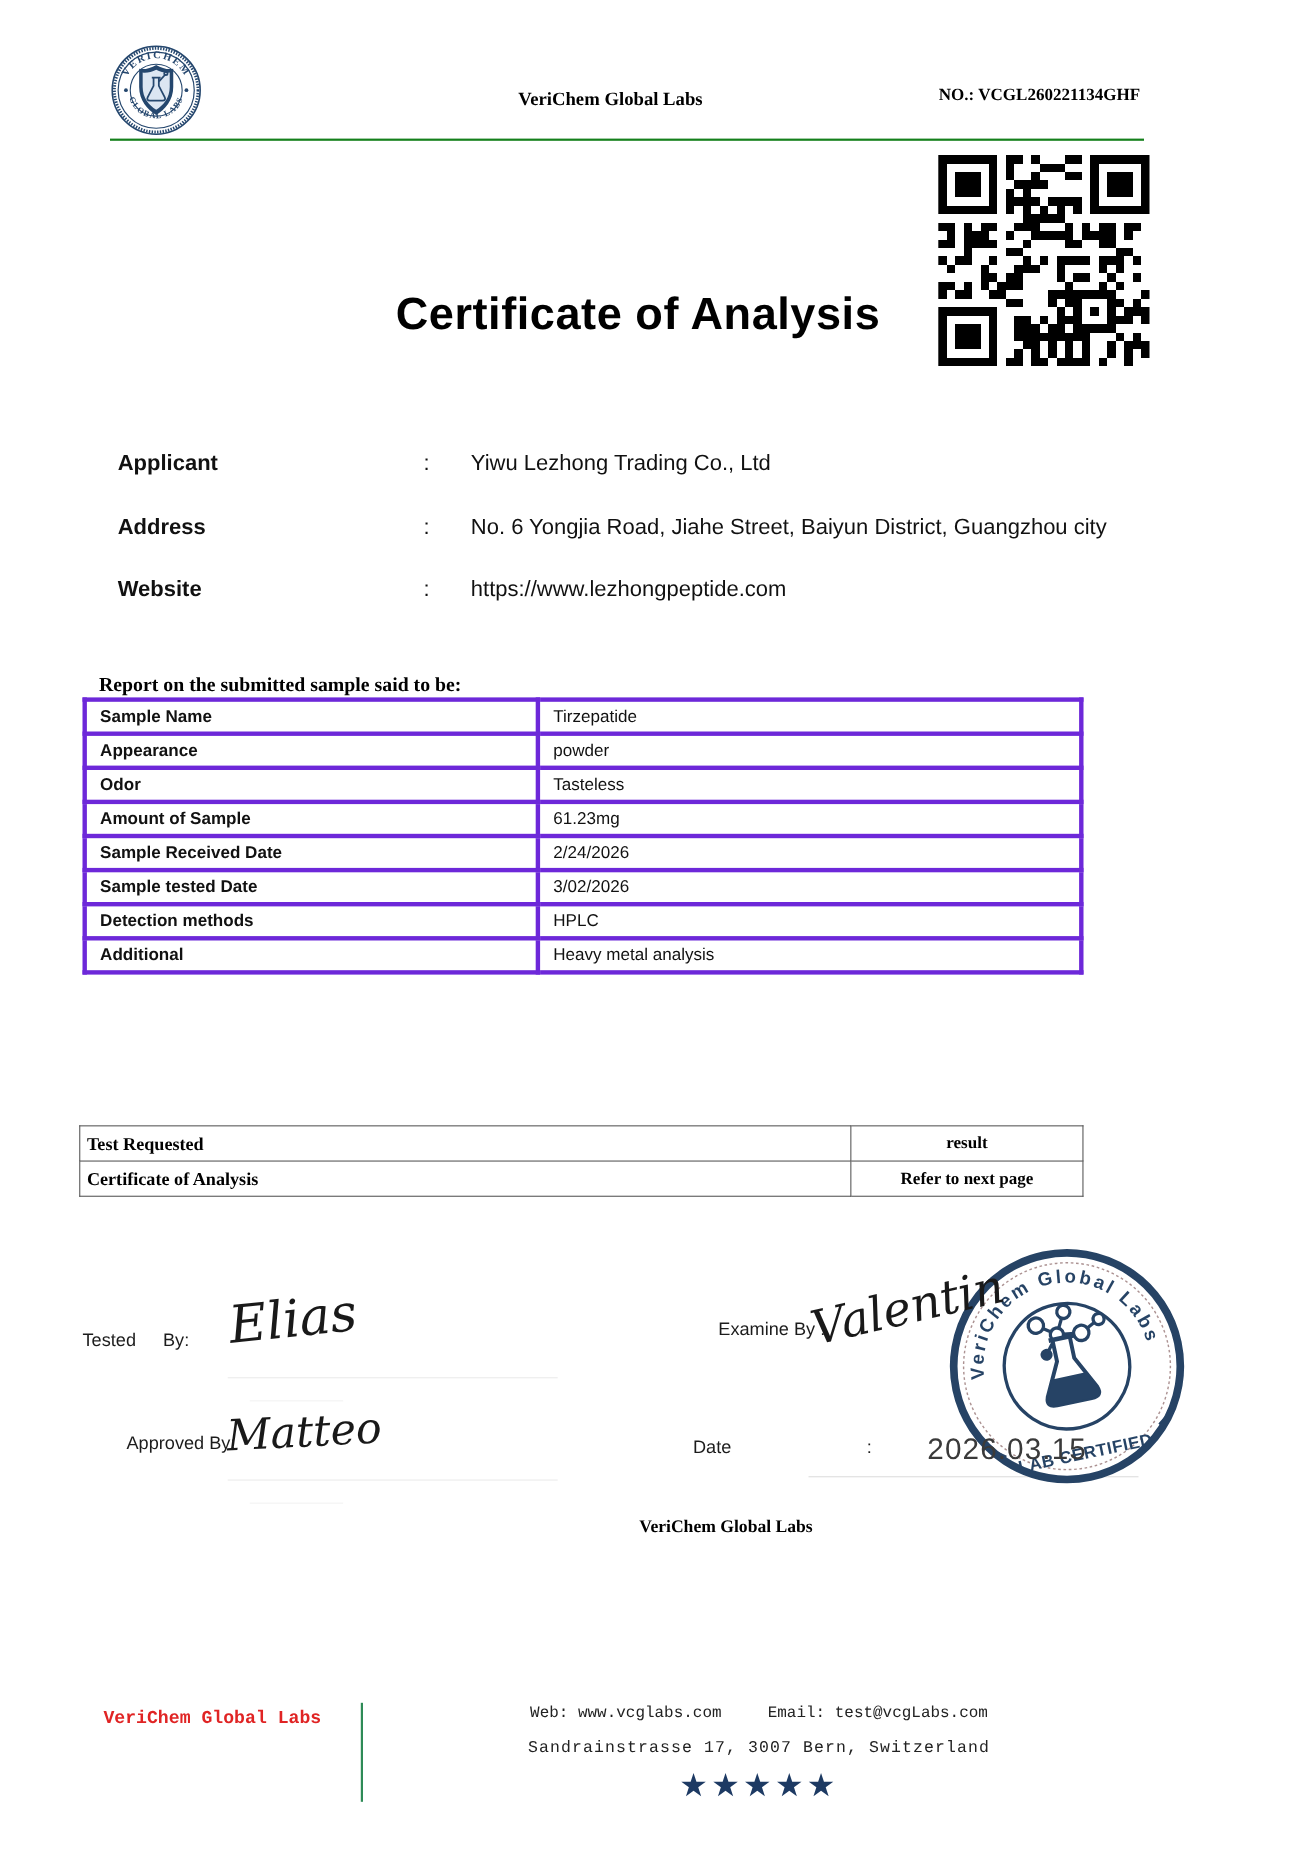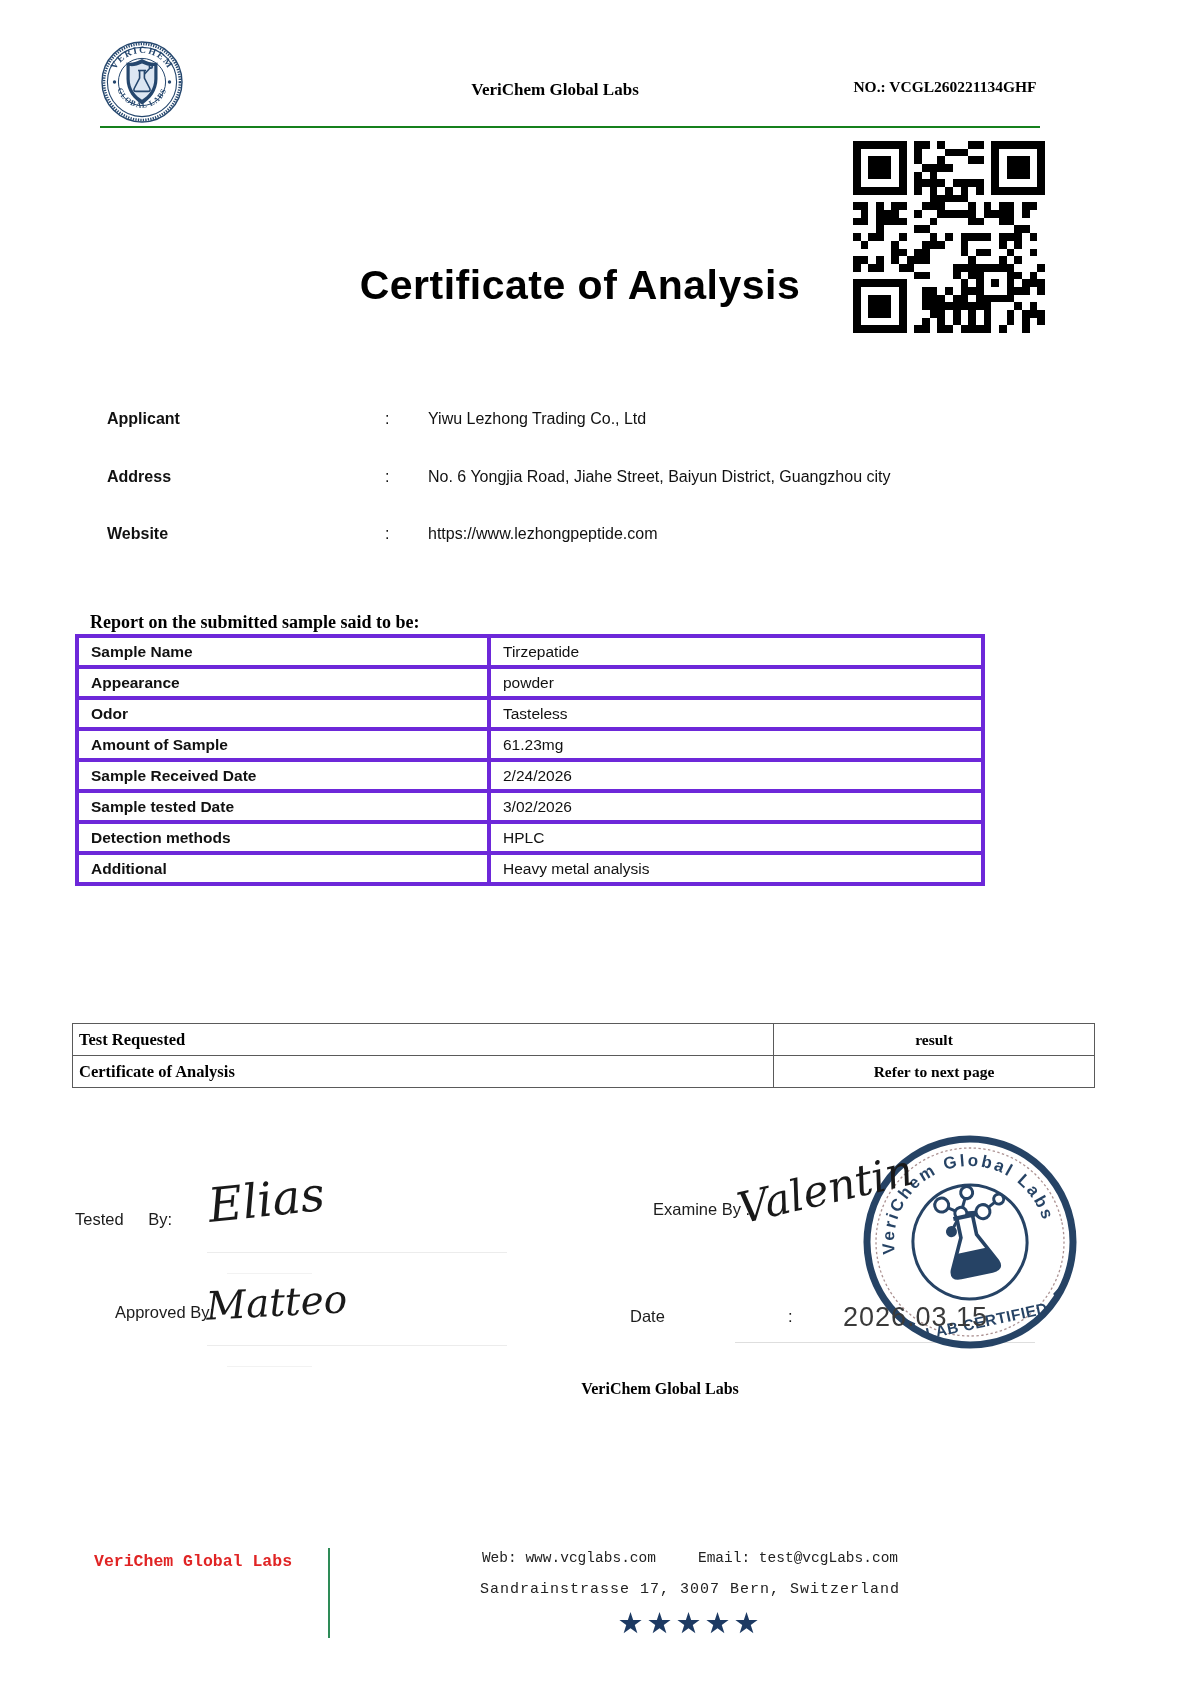--- a/index.html
+++ b/index.html
@@ -15,33 +15,33 @@
   .header-rule{position:absolute;left:100px;top:126px;width:940px;height:2px;background:#15801c;}
 
   
   .qr{position:absolute;left:853px;top:141px;}
 
   
   .title{position:absolute;left:580px;top:262px;transform:translateX(-50%);
     font-size:41px;font-weight:bold;letter-spacing:0.5px;color:#000;white-space:nowrap;}
 
   
-  .info-row{position:absolute;left:107px;width:980px;font-size:16px;white-space:nowrap;}
+  .info-row{position:absolute;left:107px;width:980px;font-size:20px;white-space:nowrap;}
   .info-row .lb{display:inline-block;width:278px;font-weight:bold;}
   .info-row .cl{display:inline-block;width:43px;}
   .caption{position:absolute;left:90px;top:612px;font-family:"Liberation Serif",serif;
     font-weight:bold;font-size:18px;color:#000;}
 
   
   .sample-table{position:absolute;left:75px;top:634px;border-collapse:collapse;table-layout:fixed;width:910px;}
   .sample-table td{border:4px solid #6d28d9;height:27px;padding:0 4px 0 12px;font-size:15.5px;vertical-align:middle;}
   .sample-table td.lbl{font-weight:bold;width:392px;}
 
   
-  .result-table{position:absolute;left:72px;top:1023px;border-collapse:collapse;table-layout:fixed;width:1023px;
+  .result-table{position:absolute;left:72px;top:1023px;border-collapse:collapse;table-layout:fixed;width:913px;
     font-family:"Liberation Serif",serif;}
   .result-table td{border:1px solid #5a5a5a;height:29px;font-weight:bold;color:#000;}
   .result-table td.t{width:693px;padding-left:6px;font-size:16.5px;text-align:left;}
   .result-table td.r{text-align:center;font-size:15.5px;}
 
   
   .siglabel{position:absolute;font-size:16.5px;color:#1c1c1c;white-space:nowrap;}
   .ws{word-spacing:20px;}
   .sig{position:absolute;font-family:"DejaVu Serif",serif;font-style:italic;color:#191919;white-space:nowrap;}
   .sig-elias{left:208px;top:1172px;font-size:47px;transform:rotate(-6deg);}

